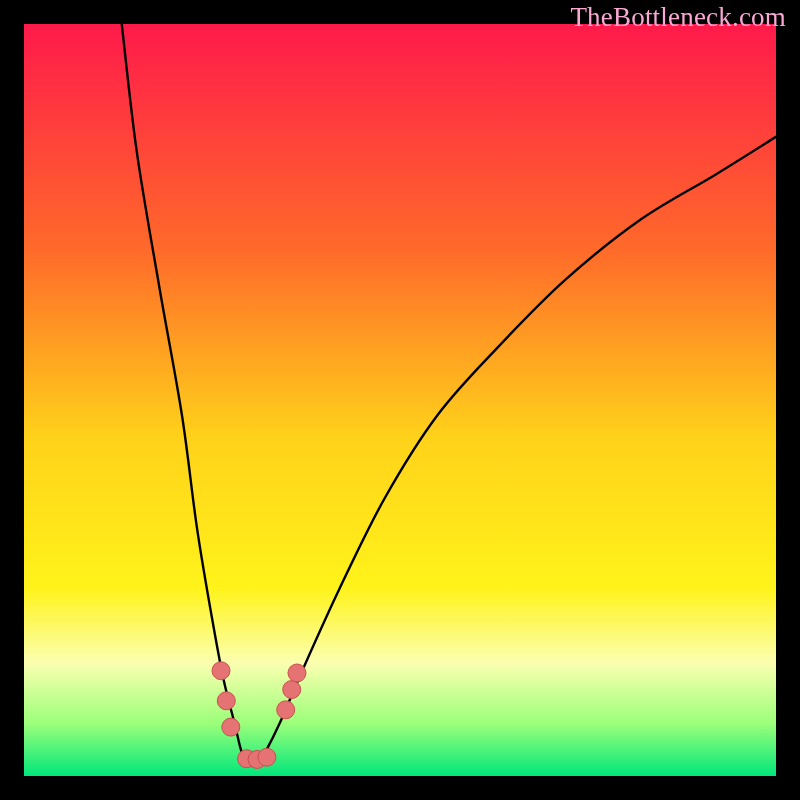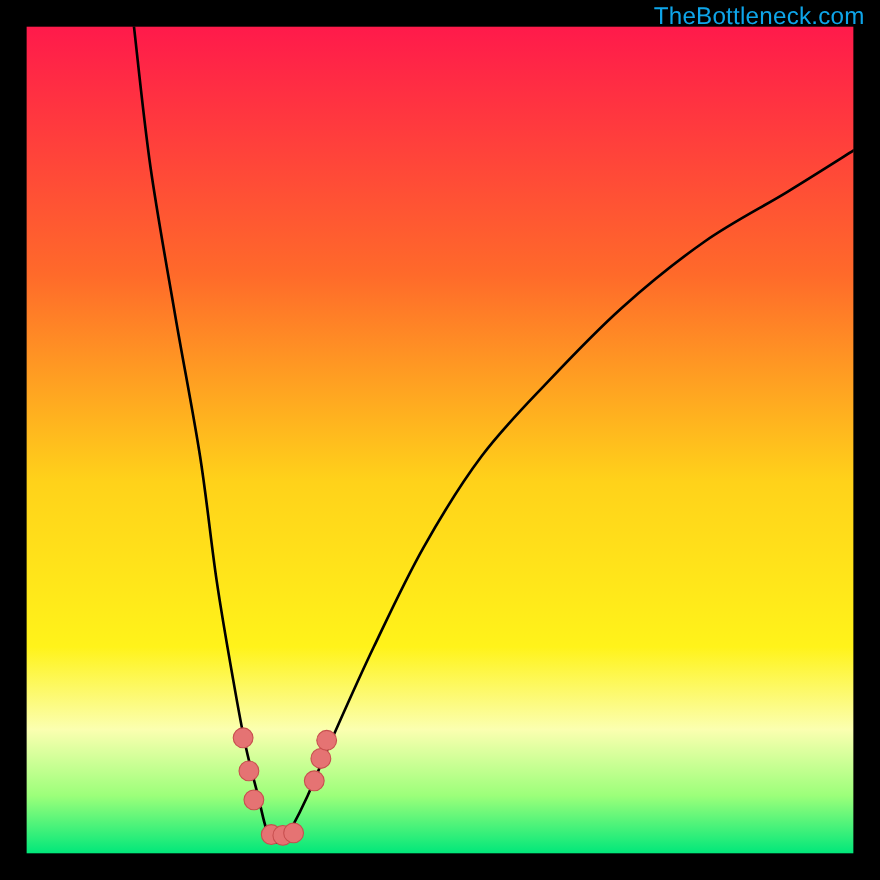--- a/index.html
+++ b/index.html
@@ -15,23 +15,23 @@
     left: 24px;
     top: 24px;
     width: 752px;
     height: 752px;
     background: #000;
   }
   .watermark {
     position: absolute;
     top: 2px;
     right: 14px;
-    font-family: Liberation Sans, sans-serif;
-    font-size: 22px;
-    color: #0ea5e9;
+    font-family: Liberation Serif, serif;
+    font-size: 27px;
+    color: #f9a8d4;
     letter-spacing: 0.2px;
   }
   svg {
     display: block;
   }
 </style>
 </head>
 <body>
 
 <div class="frame">

